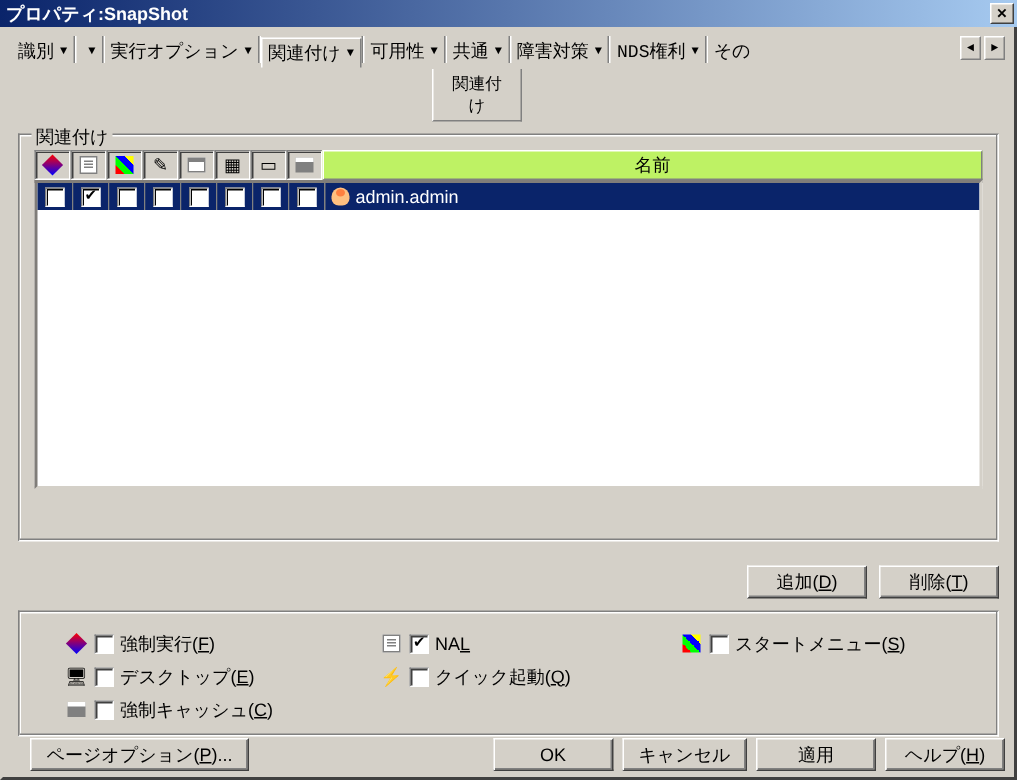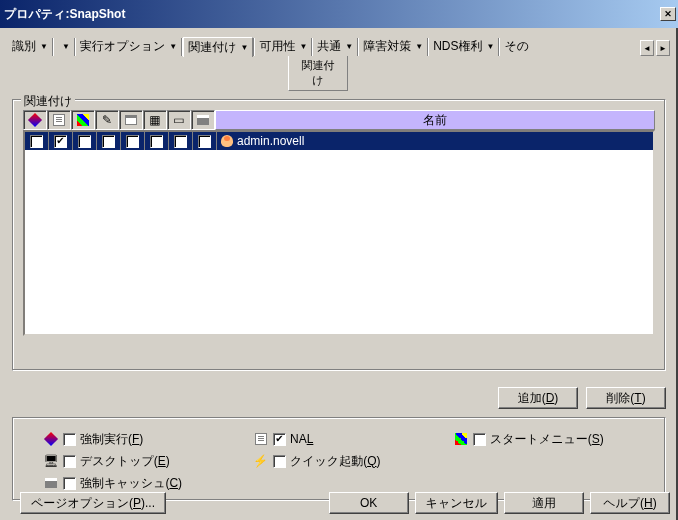--- a/index.html
+++ b/index.html
@@ -8,21 +8,21 @@
   font-family: "MS UI Gothic", "MS Gothic", sans-serif;
   font-size: 12px;
   background: #d4d0c8;
   width: 678px;
   height: 520px;
   overflow: hidden;
 }
 .titlebar {
   background: linear-gradient(to right, #0a246a, #a6caf0);
   color: #fff;
-  height: 28px;
+  height: 18px;
   display: flex;
   align-items: center;
   padding: 0 2px;
   font-weight: bold;
 }
 .titlebar .title { flex: 1; padding-left: 2px; }
 .titlebar .close-btn {
   width: 16px; height: 14px;
   background: #d4d0c8;
   border: 1px solid #fff;
@@ -35,24 +35,25 @@
   border-left: 2px solid #d4d0c8;
   border-top: 0;
   border-right: 2px solid #404040;
   border-bottom: 2px solid #404040;
   height: 502px;
   padding: 6px;
   background: #d4d0c8;
 }
 .tabbar {
   display: flex;
-  align-items: flex-end;
+  align-items: flex-start;
   height: 22px;
   gap: 0;
   margin-bottom: 0;
+  font-family: Liberation Mono, monospace;
 }
 .tab {
   display: flex;
   align-items: center;
   padding: 0 4px;
   height: 20px;
   cursor: default;
   white-space: nowrap;
 }
 .tab .arrow {
@@ -116,21 +117,21 @@
 .tool-btn {
   width: 24px; height: 20px;
   background: #d4d0c8;
   border: 1px solid #808080;
   border-right-color: #fff; border-bottom-color: #fff;
   box-shadow: inset 1px 1px 0 #404040;
   display:flex; align-items:center; justify-content:center;
 }
 .name-header {
   flex: 1;
-  background: #c4b5fd;
+  background: #bef264;
   border: 1px solid #fff;
   border-right-color: #808080; border-bottom-color: #808080;
   display:flex; align-items:center; justify-content:center;
 }
 .listbox {
   background: #fff;
   border: 2px inset #d4d0c8;
   height: 206px;
   overflow: hidden;
 }
@@ -290,21 +291,21 @@
             <span class="chk"></span>
           </div>
         <div class="cell-chk dark">
             <span class="chk"></span>
           </div>
         <div class="cell-chk dark">
             <span class="chk"></span>
           </div>
         <div class="name-cell">
           <span class="user-icon"></span>
-          <span>admin.novell</span>
+          <span>admin.admin</span>
         </div>
       </div>
     </div>
 
   </div>
 
   <div class="row-btns">
     <div class="btn">追加(<u>D</u>)</div>
     <div class="btn">削除(<u>T</u>)</div>
   </div>

